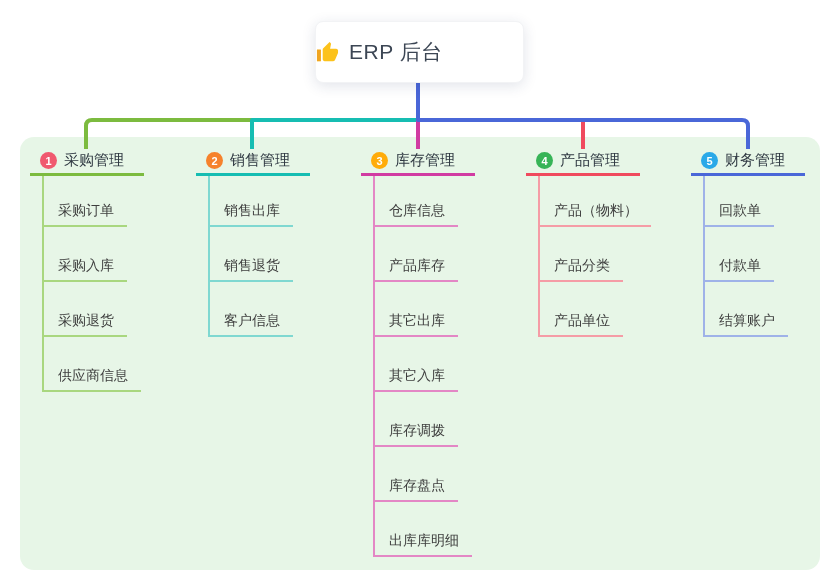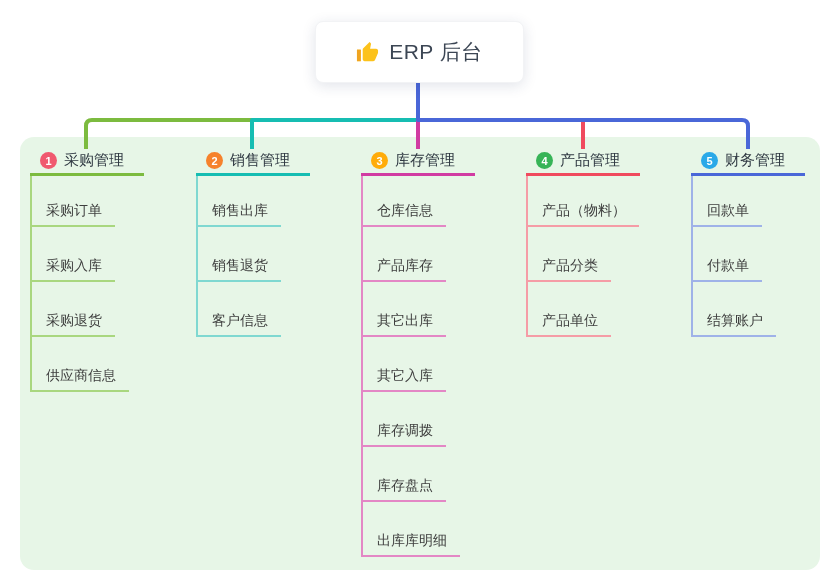--- a/index.html
+++ b/index.html
@@ -15,21 +15,21 @@
   .root-node {
     position: absolute;
     left: 315px; top: 21px;
     width: 209px; height: 62px;
     background: #ffffff;
     border: 1px solid #f2f3f5;
     border-radius: 8px;
     box-shadow: 0 3px 14px rgba(30, 50, 90, 0.13);
     display: flex;
     align-items: center;
-    justify-content: center;
+    justify-content: flex-start;
     gap: 10px;
     z-index: 3;
   }
   .root-node .title {
     font-size: 21px;
     color: #3c4654;
     letter-spacing: 0.5px;
   }
   .thumb-icon { width: 23px; height: 23px; flex: 0 0 auto; }
 
@@ -81,20 +81,21 @@
     background: var(--badge);
     color: #ffffff;
     font-size: 11px;
     font-weight: bold;
     display: flex;
     align-items: center;
     justify-content: center;
     flex: 0 0 auto;
   }
   .children {
+    margin-left: 12px;
     border-left: 2px solid var(--cl);
     width: max-content;
   }
   .child {
     height: 55px;
     display: flex;
     align-items: flex-end;
   }
   .child:first-child { height: 51px; }
   .child span {

